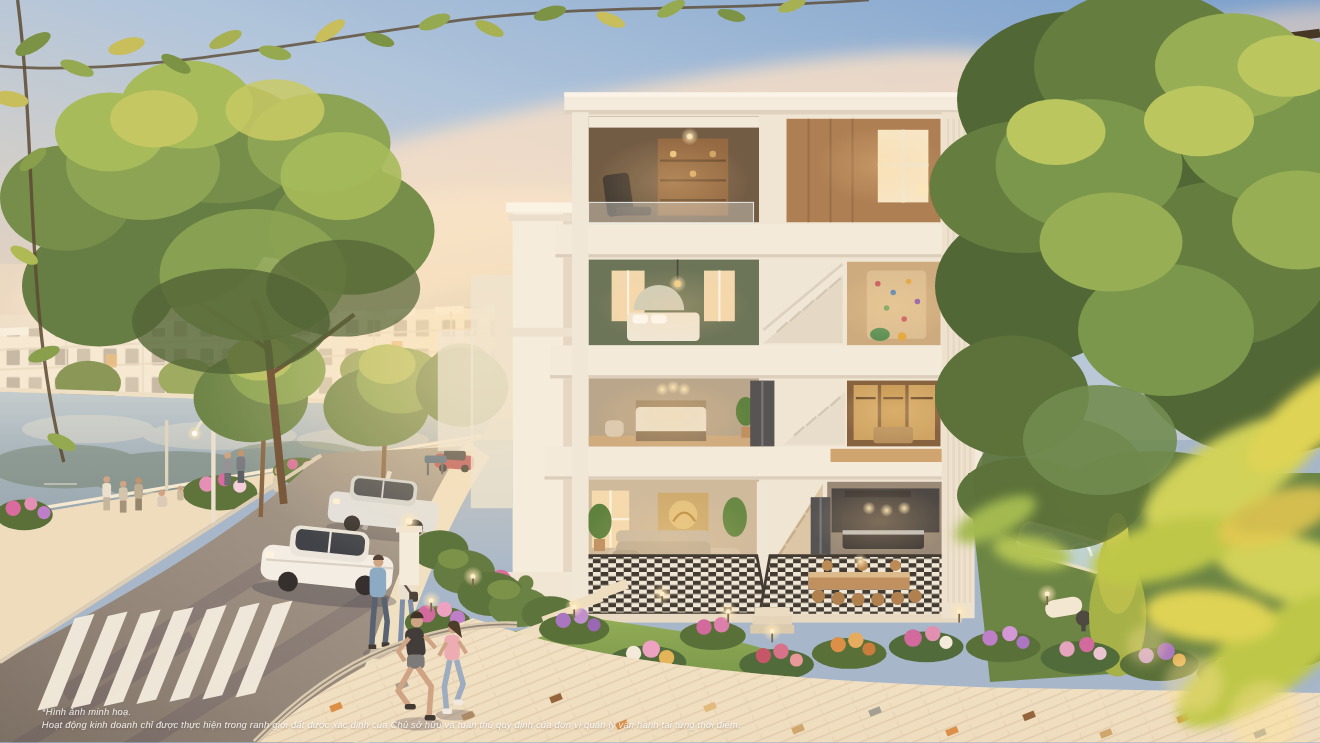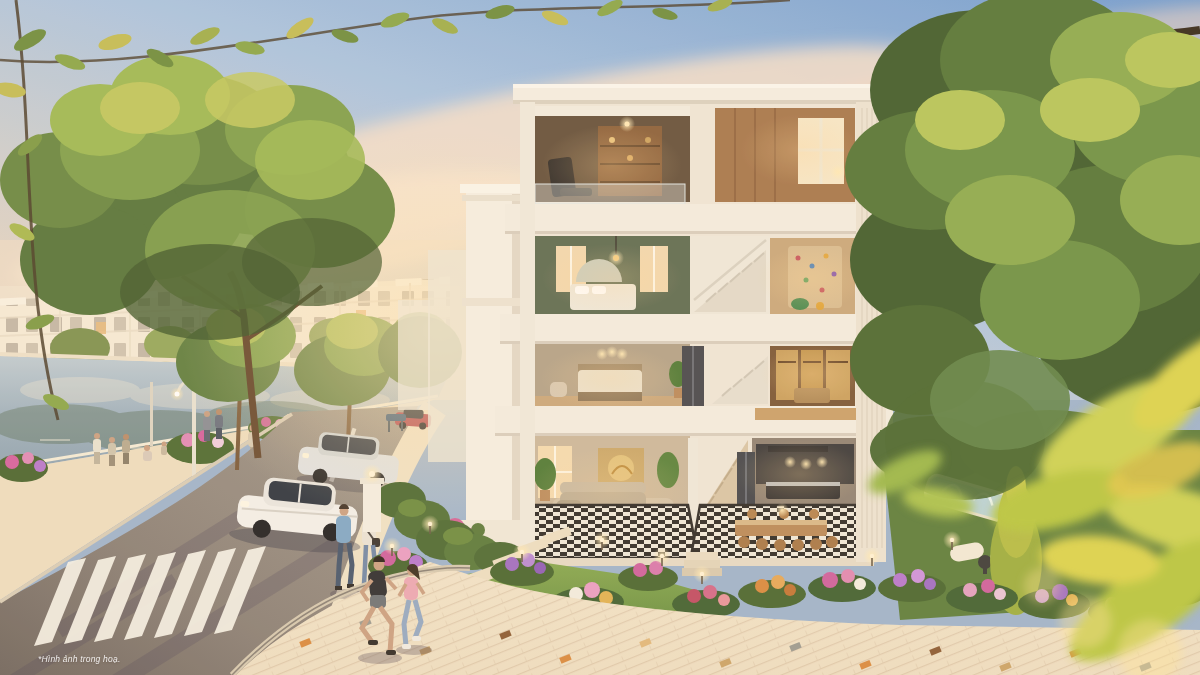--- a/index.html
+++ b/index.html
@@ -747,15 +747,16 @@
     <ellipse cx="40" cy="322" rx="15" ry="6" fill="#7d9a45" transform="rotate(-20 40 322)"></ellipse>
     <ellipse cx="56" cy="402" rx="14" ry="6" fill="#8aa649" transform="rotate(25 56 402)"></ellipse>
     <ellipse cx="10" cy="90" rx="16" ry="7" fill="#c2bd55" transform="rotate(10 10 90)"></ellipse>
   </g>
 </g>
 
 <rect width="1200" height="675" fill="rgba(255,205,150,.1)"></rect>
 </svg>
 
 <div class="disclaimer">
-  <div>*Hình ảnh trong hoạ.</div>
+  <div>*Hình ảnh minh hoạ.</div>
+  <div>Hoạt động kinh doanh chỉ được thực hiện trong ranh giới đất được xác định của Chủ sở hữu và tuân thủ quy định của đơn vị quản lý vận hành tại từng thời điểm.</div>
 </div>
 </div>
 
 </body></html>

